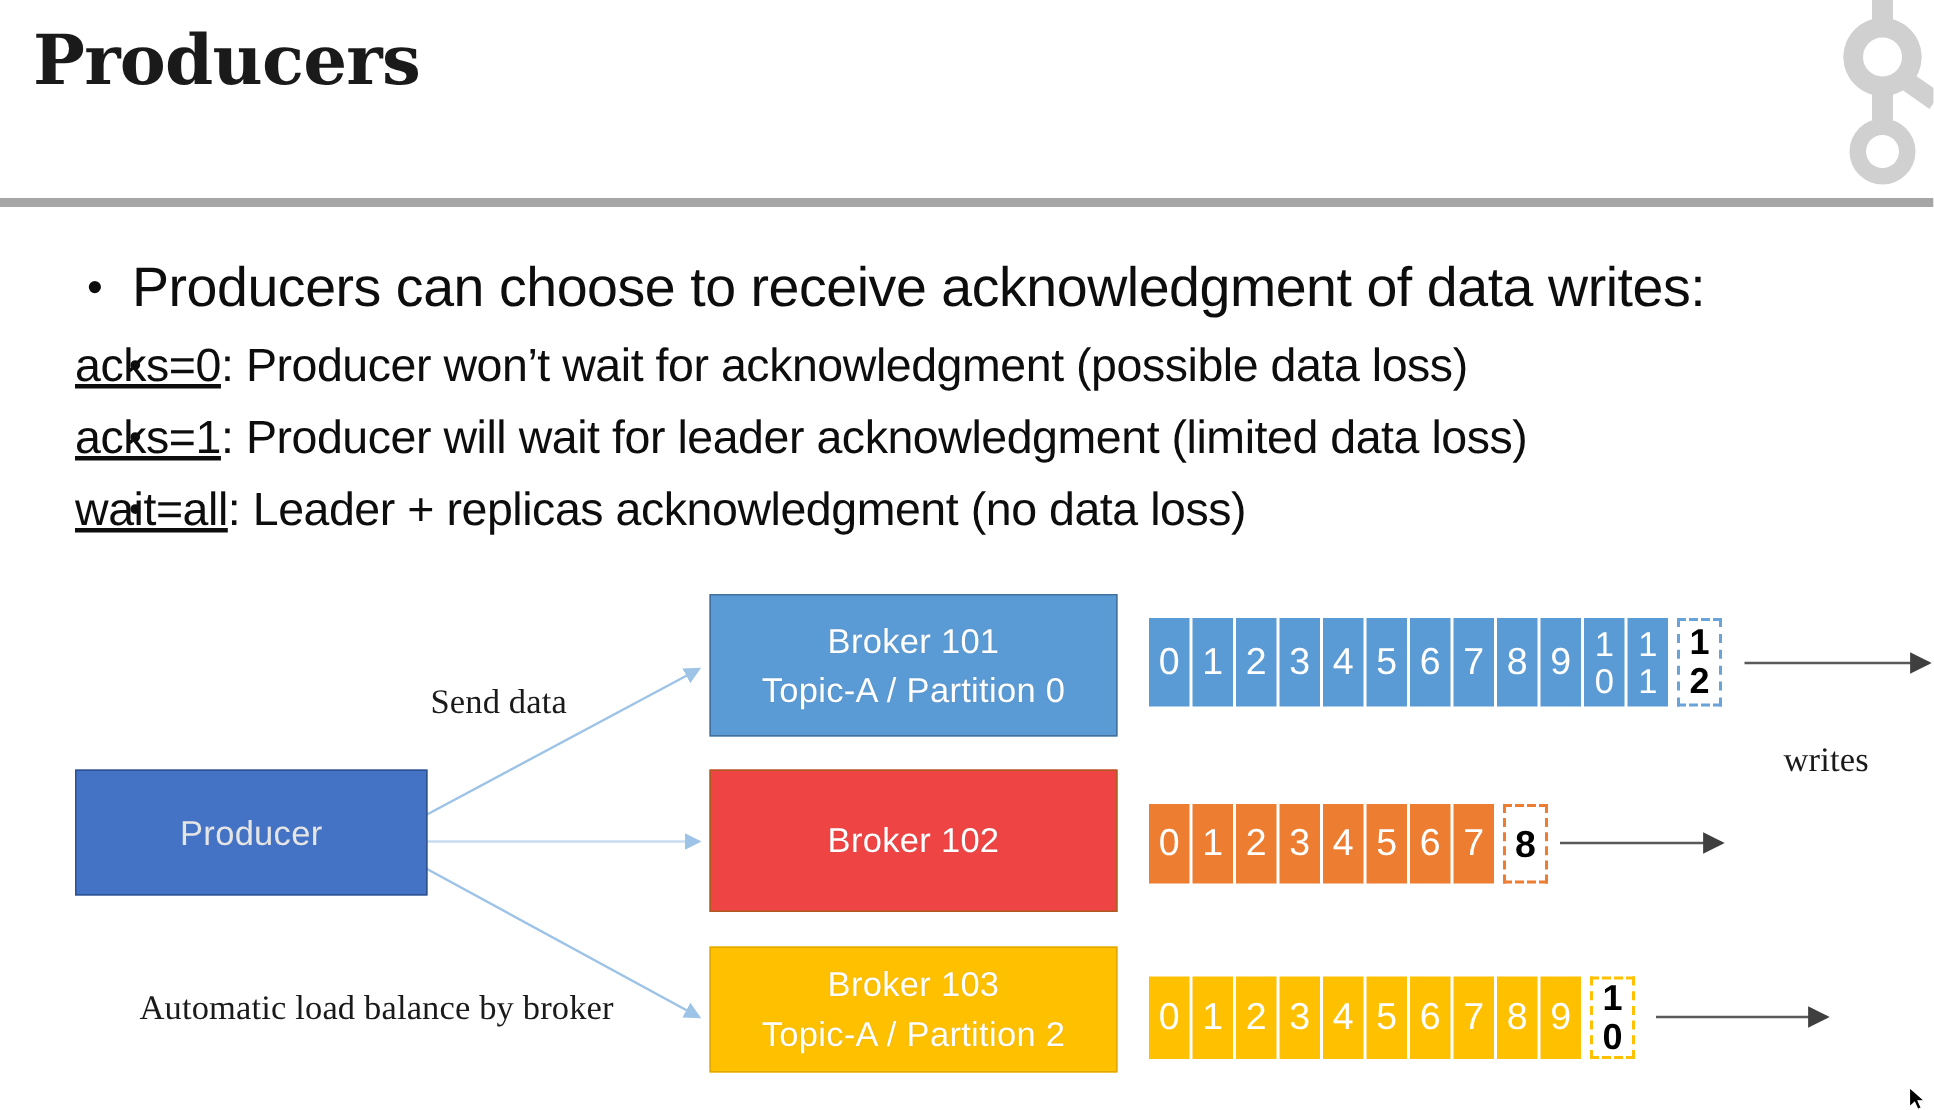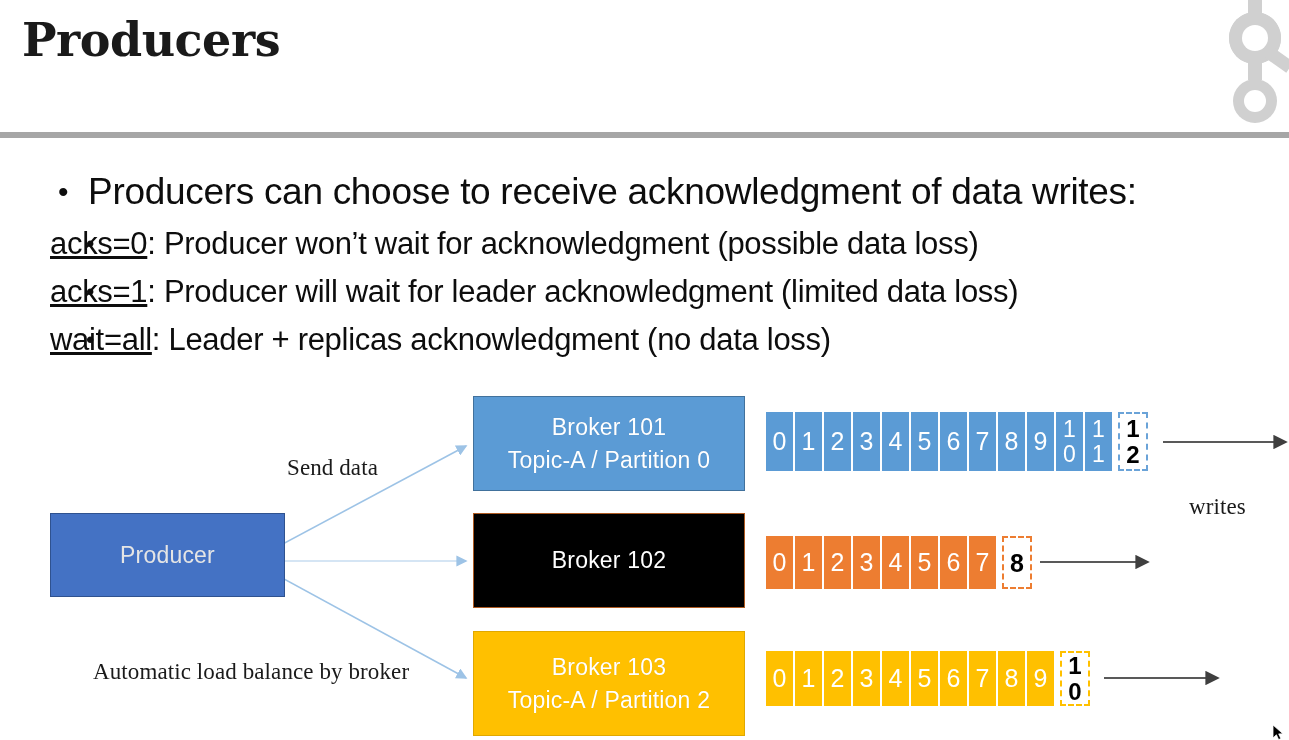--- a/index.html
+++ b/index.html
@@ -104,22 +104,22 @@
     flex-direction: column;
     align-items: center;
     justify-content: center;
     color: #ffffff;
     font-size: 23px;
     line-height: 33px;
     letter-spacing: .2px;
     text-shadow: 0 0 1px rgba(0,0,0,.12);
   }
   #broker-101 { left: 473px; top: 396px; width: 272px;  height: 95px;  background: #5b9bd5; border: 1px solid #41719c; }
-  #broker-102 { left: 473px; top: 513px; width: 272px;  height: 95px;  background: #000000; border: 1px solid #ae5a21; }
-  #broker-103 { left: 473px; top: 631px; width: 272px;  height: 105px;  background: #ffc000; border: 1px solid #e0a800; }
+  #broker-102 { left: 473px; top: 513px; width: 272px;  height: 95px;  background: #ef4444; border: 1px solid #ae5a21; }
+  #broker-103 { left: 473px; top: 631px; width: 272px;  height: 84px;  background: #ffc000; border: 1px solid #e0a800; }
 
   #producer-box {
     position: absolute;
     left: 14px; top: 513px; width: 235px; height: 84px;
     background: #4472c4;
     border: 1px solid #2f528f;
     display: flex; align-items: center; justify-content: center;
     color: #e5e5e5; font-size: 23px; letter-spacing: .2px; margin-left: 36px;
   }
 

